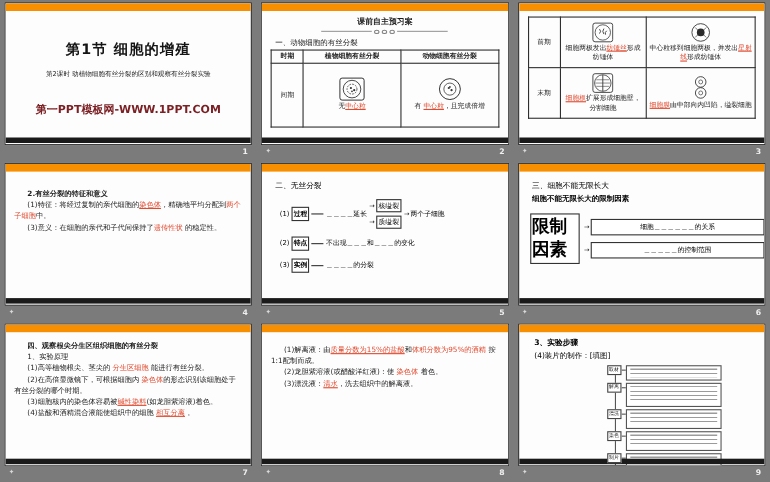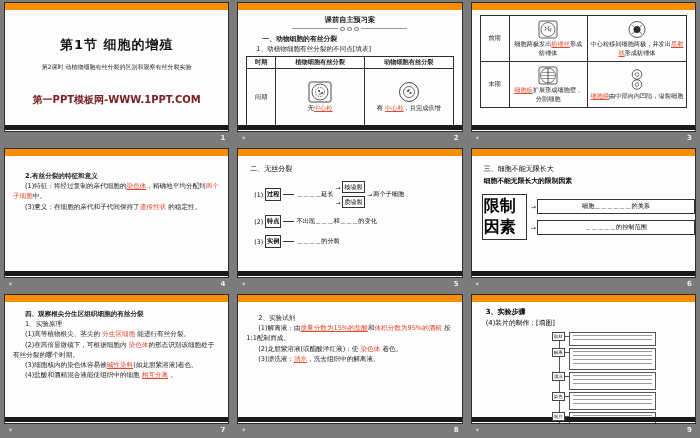--- a/index.html
+++ b/index.html
@@ -28,21 +28,21 @@
   .s1-title  { margin-top:26px; text-align:center; font-size:13px; font-weight:bold; color:#141414; letter-spacing:1px; }
   .s1-sub    { margin-top:9px; text-align:center; font-size:6px; color:#232323; }
   .s1-footer { margin-top:21px; text-align:center; font-size:10px; font-weight:bold; color:#7b2125; }
 
   
   .content { padding:3px 8px 0; font-size:6.6px; color:#1c1c1c; }
   .hdr { text-align:center; font-weight:bold; font-size:7.2px; margin-top:2px;font-family:Liberation Mono, monospace; }
   .divider { display:flex; align-items:center; justify-content:center; gap:2px; margin:2px 0 3px; }
   .dl { width:46px; height:1px; background:#999; }
   .ov { width:5px; height:3.5px; border:1px solid #808080; border-radius:50%; }
-  .h1 { font-weight:bold; font-size:6.8px; margin:1px 0 1px 16px; }
+  .h1 { font-weight:normal; font-size:6.8px; margin:1px 0 1px 4px; }
   .h2 { font-size:6.6px; margin:0 0 2px 10px; }
 
   
   .tbl { width:100%; border-collapse:collapse; table-layout:fixed; }
   .tbl th, .tbl td { border:1px solid #2f2f2f; text-align:center; font-size:6.2px; padding:1px 2px; vertical-align:middle; }
   .tbl th { font-weight:bold; }
   .col-period { width:14%; }
   .tbl2 td { height:58px; }
   .tbl3 { margin-top:2px; }
   .tbl3 td { height:46px; }
@@ -111,21 +111,20 @@
       <div class="content">
         <div class="hdr">课前自主预习案</div>
         <div class="divider">
           <span class="dl"></span>
           <span class="ov"></span>
           <span class="ov"></span>
           <span class="ov"></span>
           <span class="dl"></span>
         </div>
         <div class="h1">一、动物细胞的有丝分裂</div>
-        <div class="h2">1、动植物细胞有丝分裂的不同点[填表]</div>
         <table class="tbl tbl2">
           <tbody>
               <tr>
             <th class="col-period">时期</th>
             <th>植物细胞有丝分裂</th>
             <th>动物细胞有丝分裂</th>
           </tr>
           <tr>
             <td>间期</td>
             <td>
@@ -331,21 +330,20 @@
     <div class="gutter">
       <span class="star">✦</span>
       <span class="num">7</span>
     </div>
   </div>
 
   <div class="cell">
     <div class="slide">
       <div class="topbar"></div>
       <div class="content para para8">
-          <div class="pline"><span>2、实验试剂</span></div>
           <div class="pline"><span>(1)解离液：由</span><span class="red u">质量分数为15%的盐酸</span><span>和</span><span class="red">体积分数为95%的酒精</span><span> 按1:1配制而成。</span></div>
           <div class="pline"><span>(2)龙胆紫溶液(或醋酸洋红液)：使 </span><span class="red">染色体</span><span> 着色。</span></div>
           <div class="pline"><span>(3)漂洗液：</span><span class="red u">清水</span><span>，洗去组织中的解离液。</span></div>
         </div>
       <div class="botbar"></div>
     </div>
     <div class="gutter">
       <span class="star">✦</span>
       <span class="num">8</span>
     </div>

